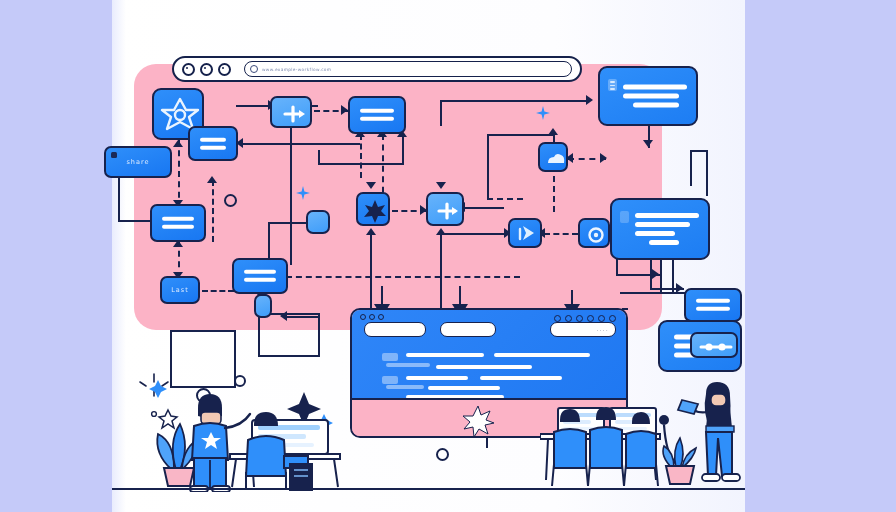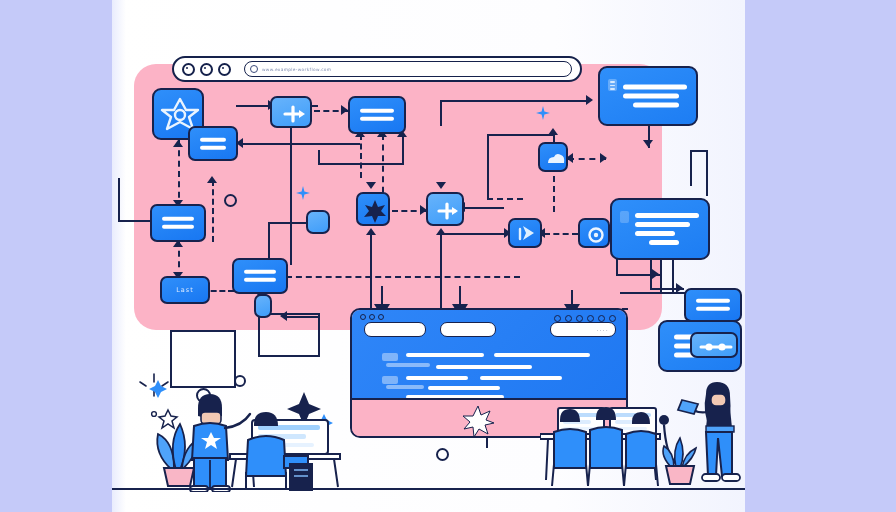--- a/index.html
+++ b/index.html
@@ -242,29 +242,33 @@
     </svg>
   </div>
 
   <div class="abs node" style="left:188px;top:126px;width:50px;height:35px;">
     <div class="lines">
         <span class="ln"></span>
         <span class="ln"></span>
       </div>
   </div>
 
+  <div class="abs node" style="left:104px;top:146px;width:68px;height:32px;">
+    <span class="cornerdot"></span>
+    <span class="nodelabel">share</span>
+  </div>
 
   <div class="abs node" style="left:150px;top:204px;width:56px;height:38px;">
     <div class="lines">
         <span class="ln"></span>
         <span class="ln"></span>
       </div>
   </div>
 
-  <div class="abs node" style="left:160px;top:276px;width:50px;height:28px;">
+  <div class="abs node" style="left:160px;top:276px;width:40px;height:28px;">
     <span class="nodelabel">Last</span>
   </div>
 
   <div class="abs node" style="left:232px;top:258px;width:56px;height:36px;">
     <div class="lines">
         <span class="ln"></span>
         <span class="ln"></span>
       </div>
   </div>
 

